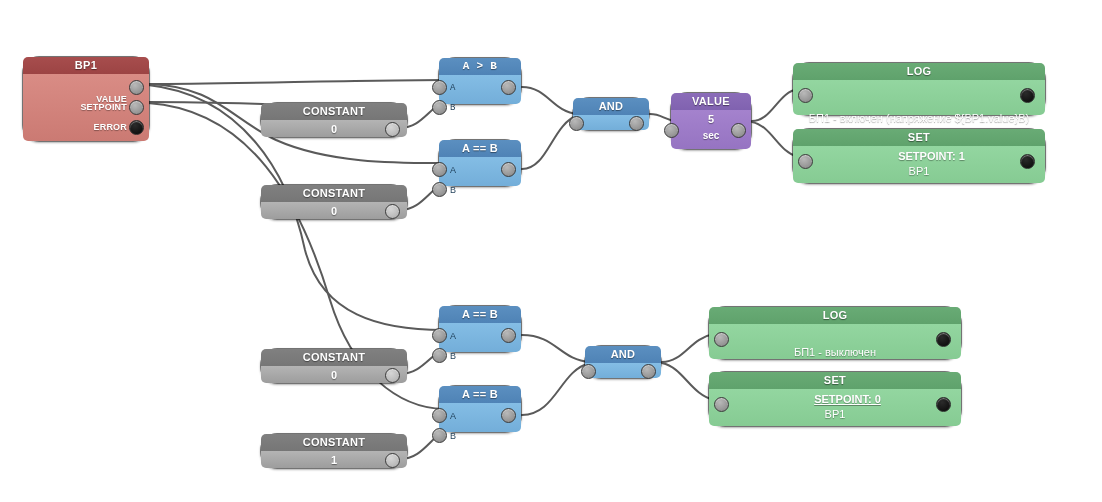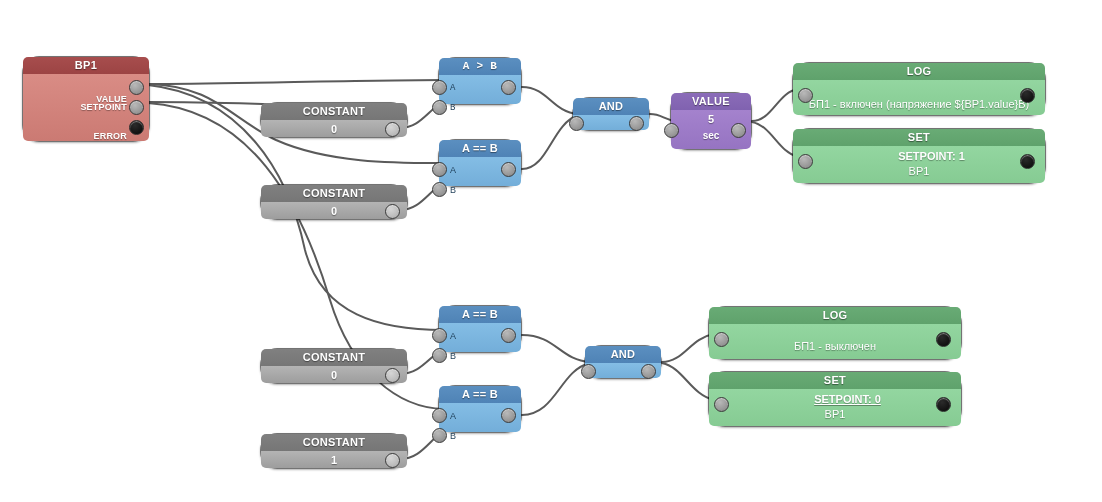--- a/index.html
+++ b/index.html
@@ -197,21 +197,21 @@
       <path d="M 662,363 C 684,368 690,394 714,400" fill="none" stroke="#5a5a5a" stroke-width="2" stroke-linecap="round"></path>
     </svg>
   <div id="nodelayer">
       <div class="node n-source" style="left: 22px; top: 56px; width: 128px; height: 86px;">
         <div class="hdr">BP1</div>
         <div class="body">
           <div class="rowlabel" style="top: 8px; margin-top: 12px;">VALUE</div>
           <div class="port" style="left: 106px; top: 6px;"></div>
           <div class="rowlabel" style="top: 28px;">SETPOINT</div>
           <div class="port" style="left: 106px; top: 26px;"></div>
-          <div class="rowlabel" style="top: 57px; text-align: center;">ERROR</div>
+          <div class="rowlabel" style="top: 48px; text-align: center;">ERROR</div>
           <div class="port filled" style="left: 106px; top: 46px;"></div>
         </div>
       </div>
       <div class="node n-const" style="left: 260px; top: 102px; width: 148px; height: 36px;">
         <div class="hdr">CONSTANT</div>
         <div class="body">
           <div class="value">0</div>
           <div class="port hollow" style="left: 124px; top: 2px;"></div>
         </div>
       </div>
@@ -295,38 +295,38 @@
         <div class="body">
           <div class="tval">5</div>
           <div class="tunit">sec</div>
           <div class="port" style="left: -7px; top: 13px;"></div>
           <div class="port" style="left: 60px; top: 13px;"></div>
         </div>
       </div>
       <div class="node n-green" style="left: 792px; top: 62px; width: 254px; height: 54px;">
         <div class="hdr">LOG</div>
         <div class="body">
-          <div class="msg" style="padding-top: 18px;">БП1 - включен (напряжение ${BP1.value}В)</div>
+          <div class="msg" style="padding-top: 32px;">БП1 - включен (напряжение ${BP1.value}В)</div>
           <div class="port" style="left: 5px; top: 8px;"></div>
           <div class="port filled" style="left: 227px; top: 8px;"></div>
         </div>
       </div>
       <div class="node n-green" style="left: 792px; top: 128px; width: 254px; height: 56px;">
         <div class="hdr">SET</div>
         <div class="body">
           <div class="line1" style="padding-top: 4px;">SETPOINT: 1</div>
           <div class="line2" style="padding-top: 3px;">BP1</div>
           <div class="port" style="left: 5px; top: 8px;"></div>
           <div class="port filled" style="left: 227px; top: 8px;"></div>
         </div>
       </div>
       <div class="node n-green" style="left: 708px; top: 306px; width: 254px; height: 54px;">
         <div class="hdr">LOG</div>
         <div class="body">
-          <div class="msg" style="padding-top: 16px;">БП1 - выключен</div>
+          <div class="msg" style="padding-top: 22px;">БП1 - выключен</div>
           <div class="port" style="left: 5px; top: 8px;"></div>
           <div class="port filled" style="left: 227px; top: 8px;"></div>
         </div>
       </div>
       <div class="node n-green" style="left: 708px; top: 371px; width: 254px; height: 56px;">
         <div class="hdr">SET</div>
         <div class="body">
           <div class="line1" style="padding-top: 4px; text-decoration: underline;">SETPOINT: 0</div>
           <div class="line2" style="padding-top: 3px;">BP1</div>
           <div class="port" style="left: 5px; top: 8px;"></div>

